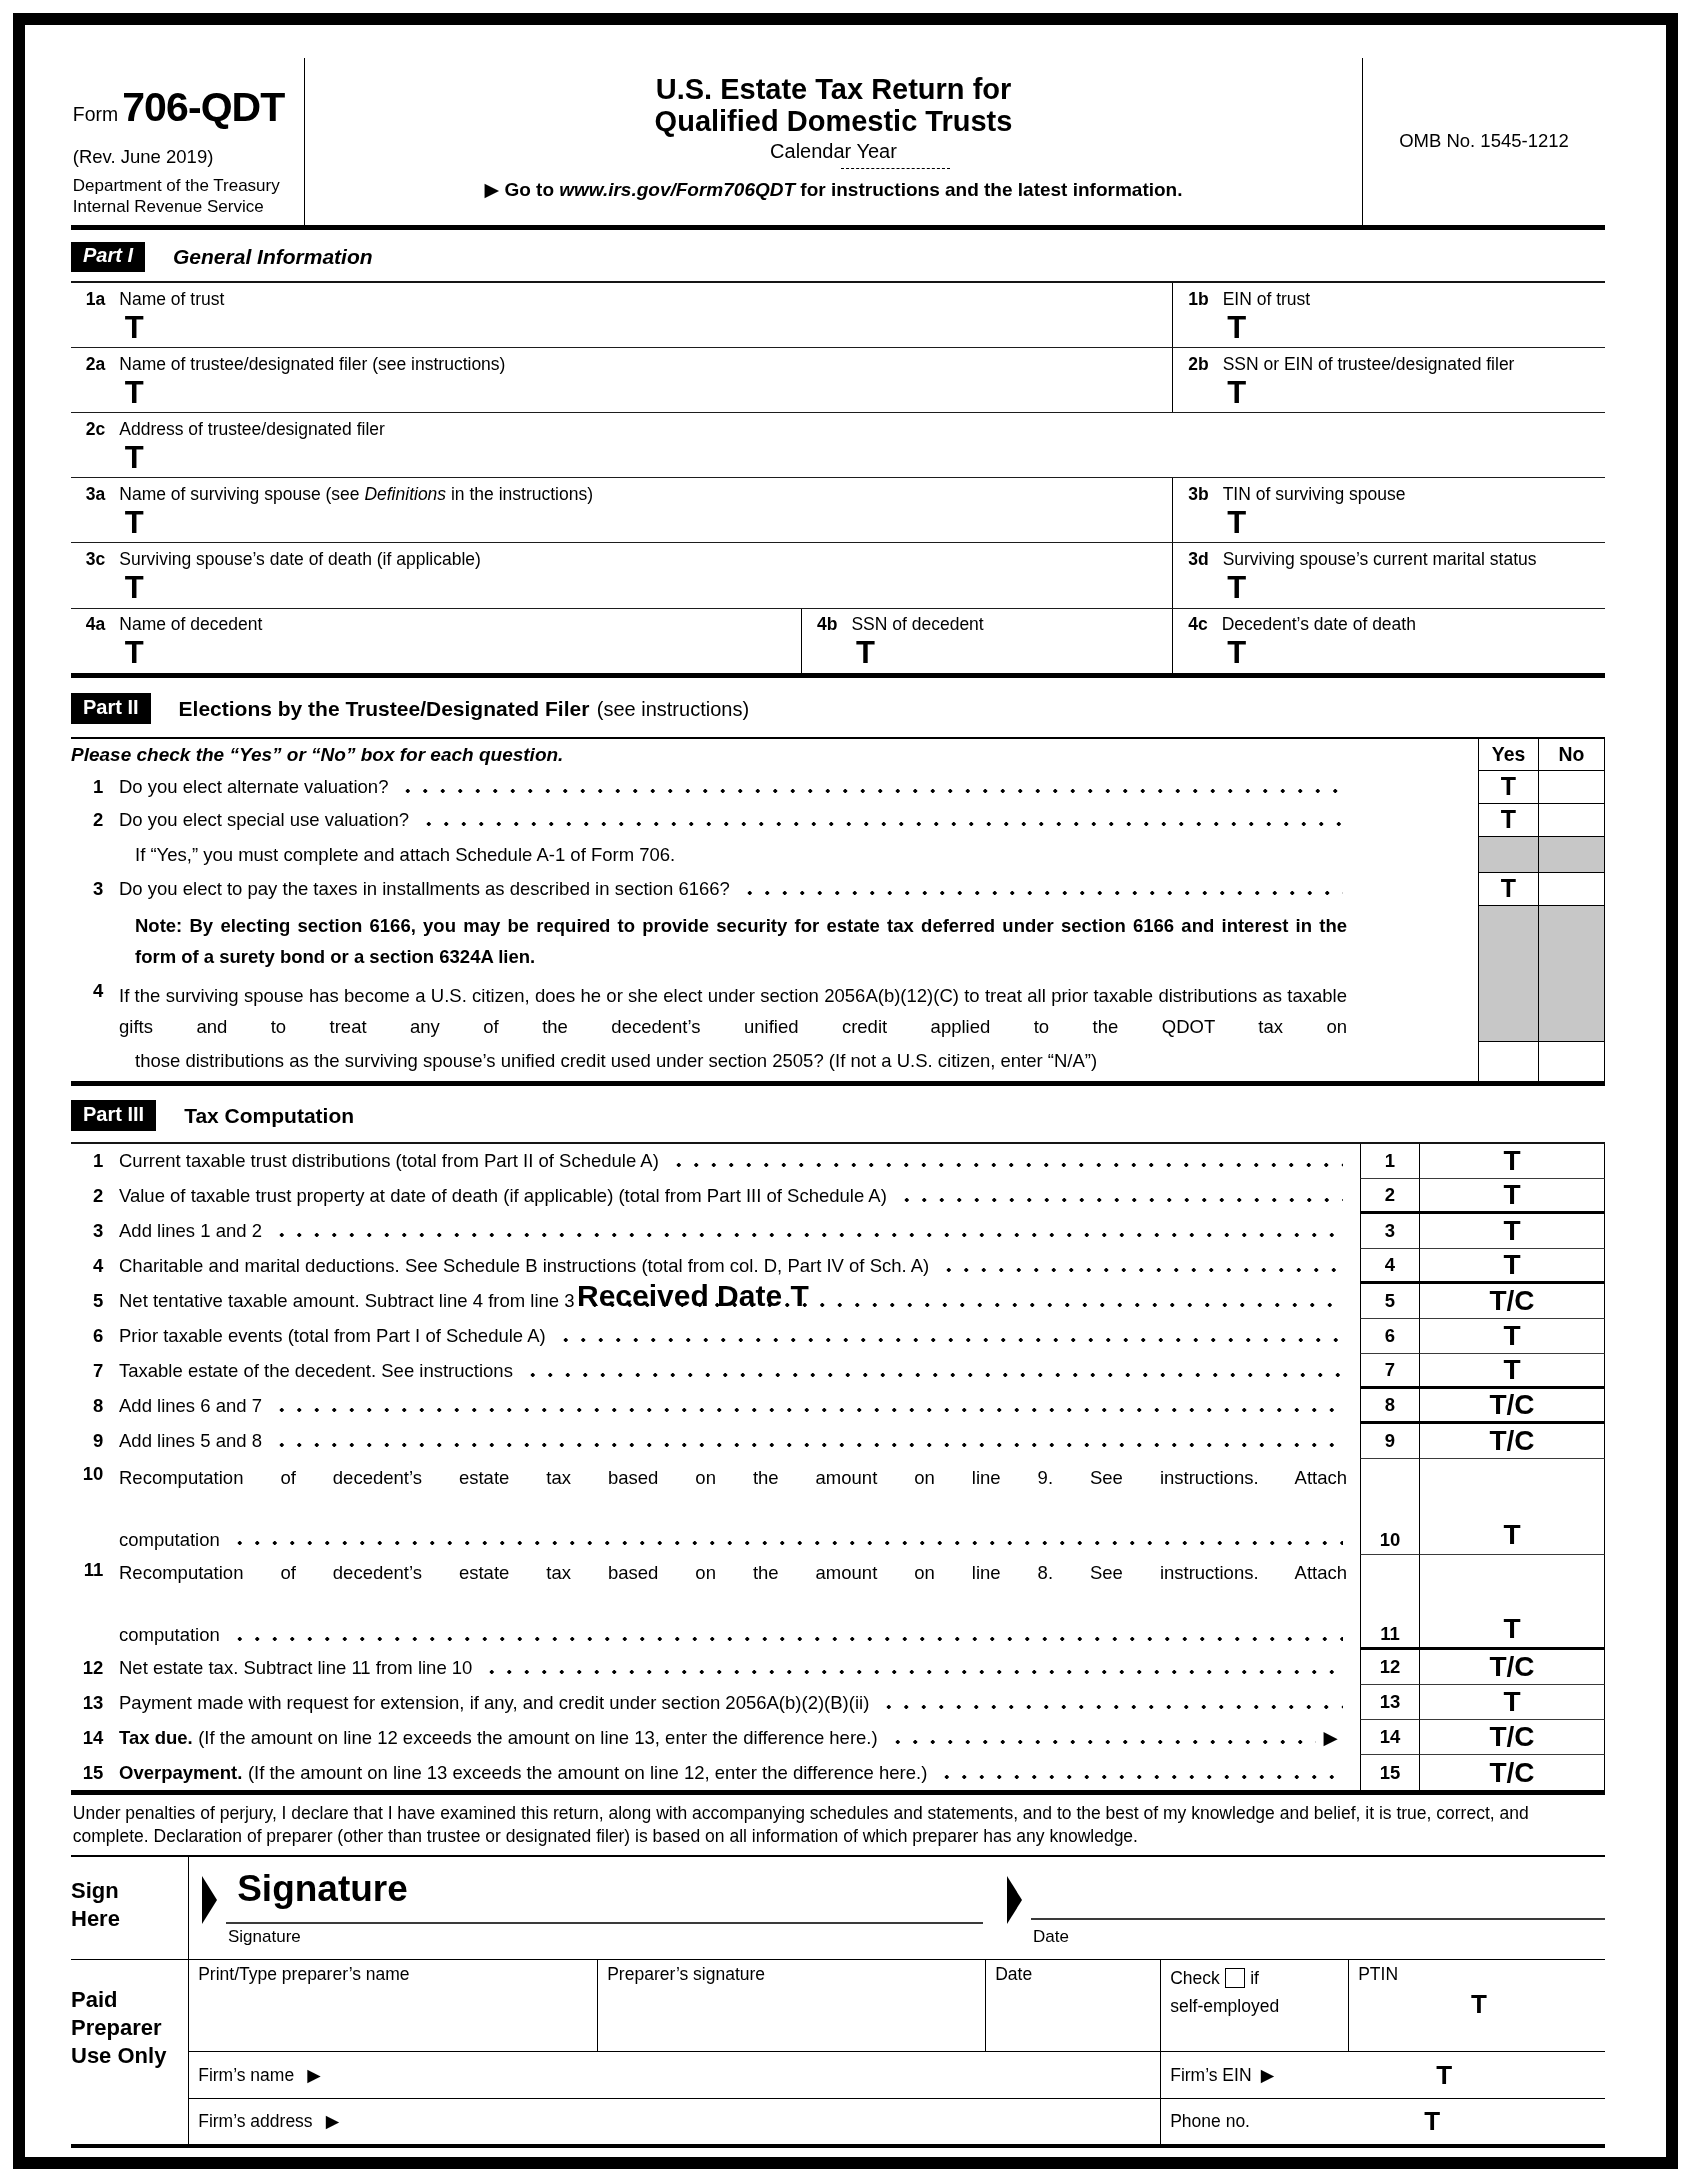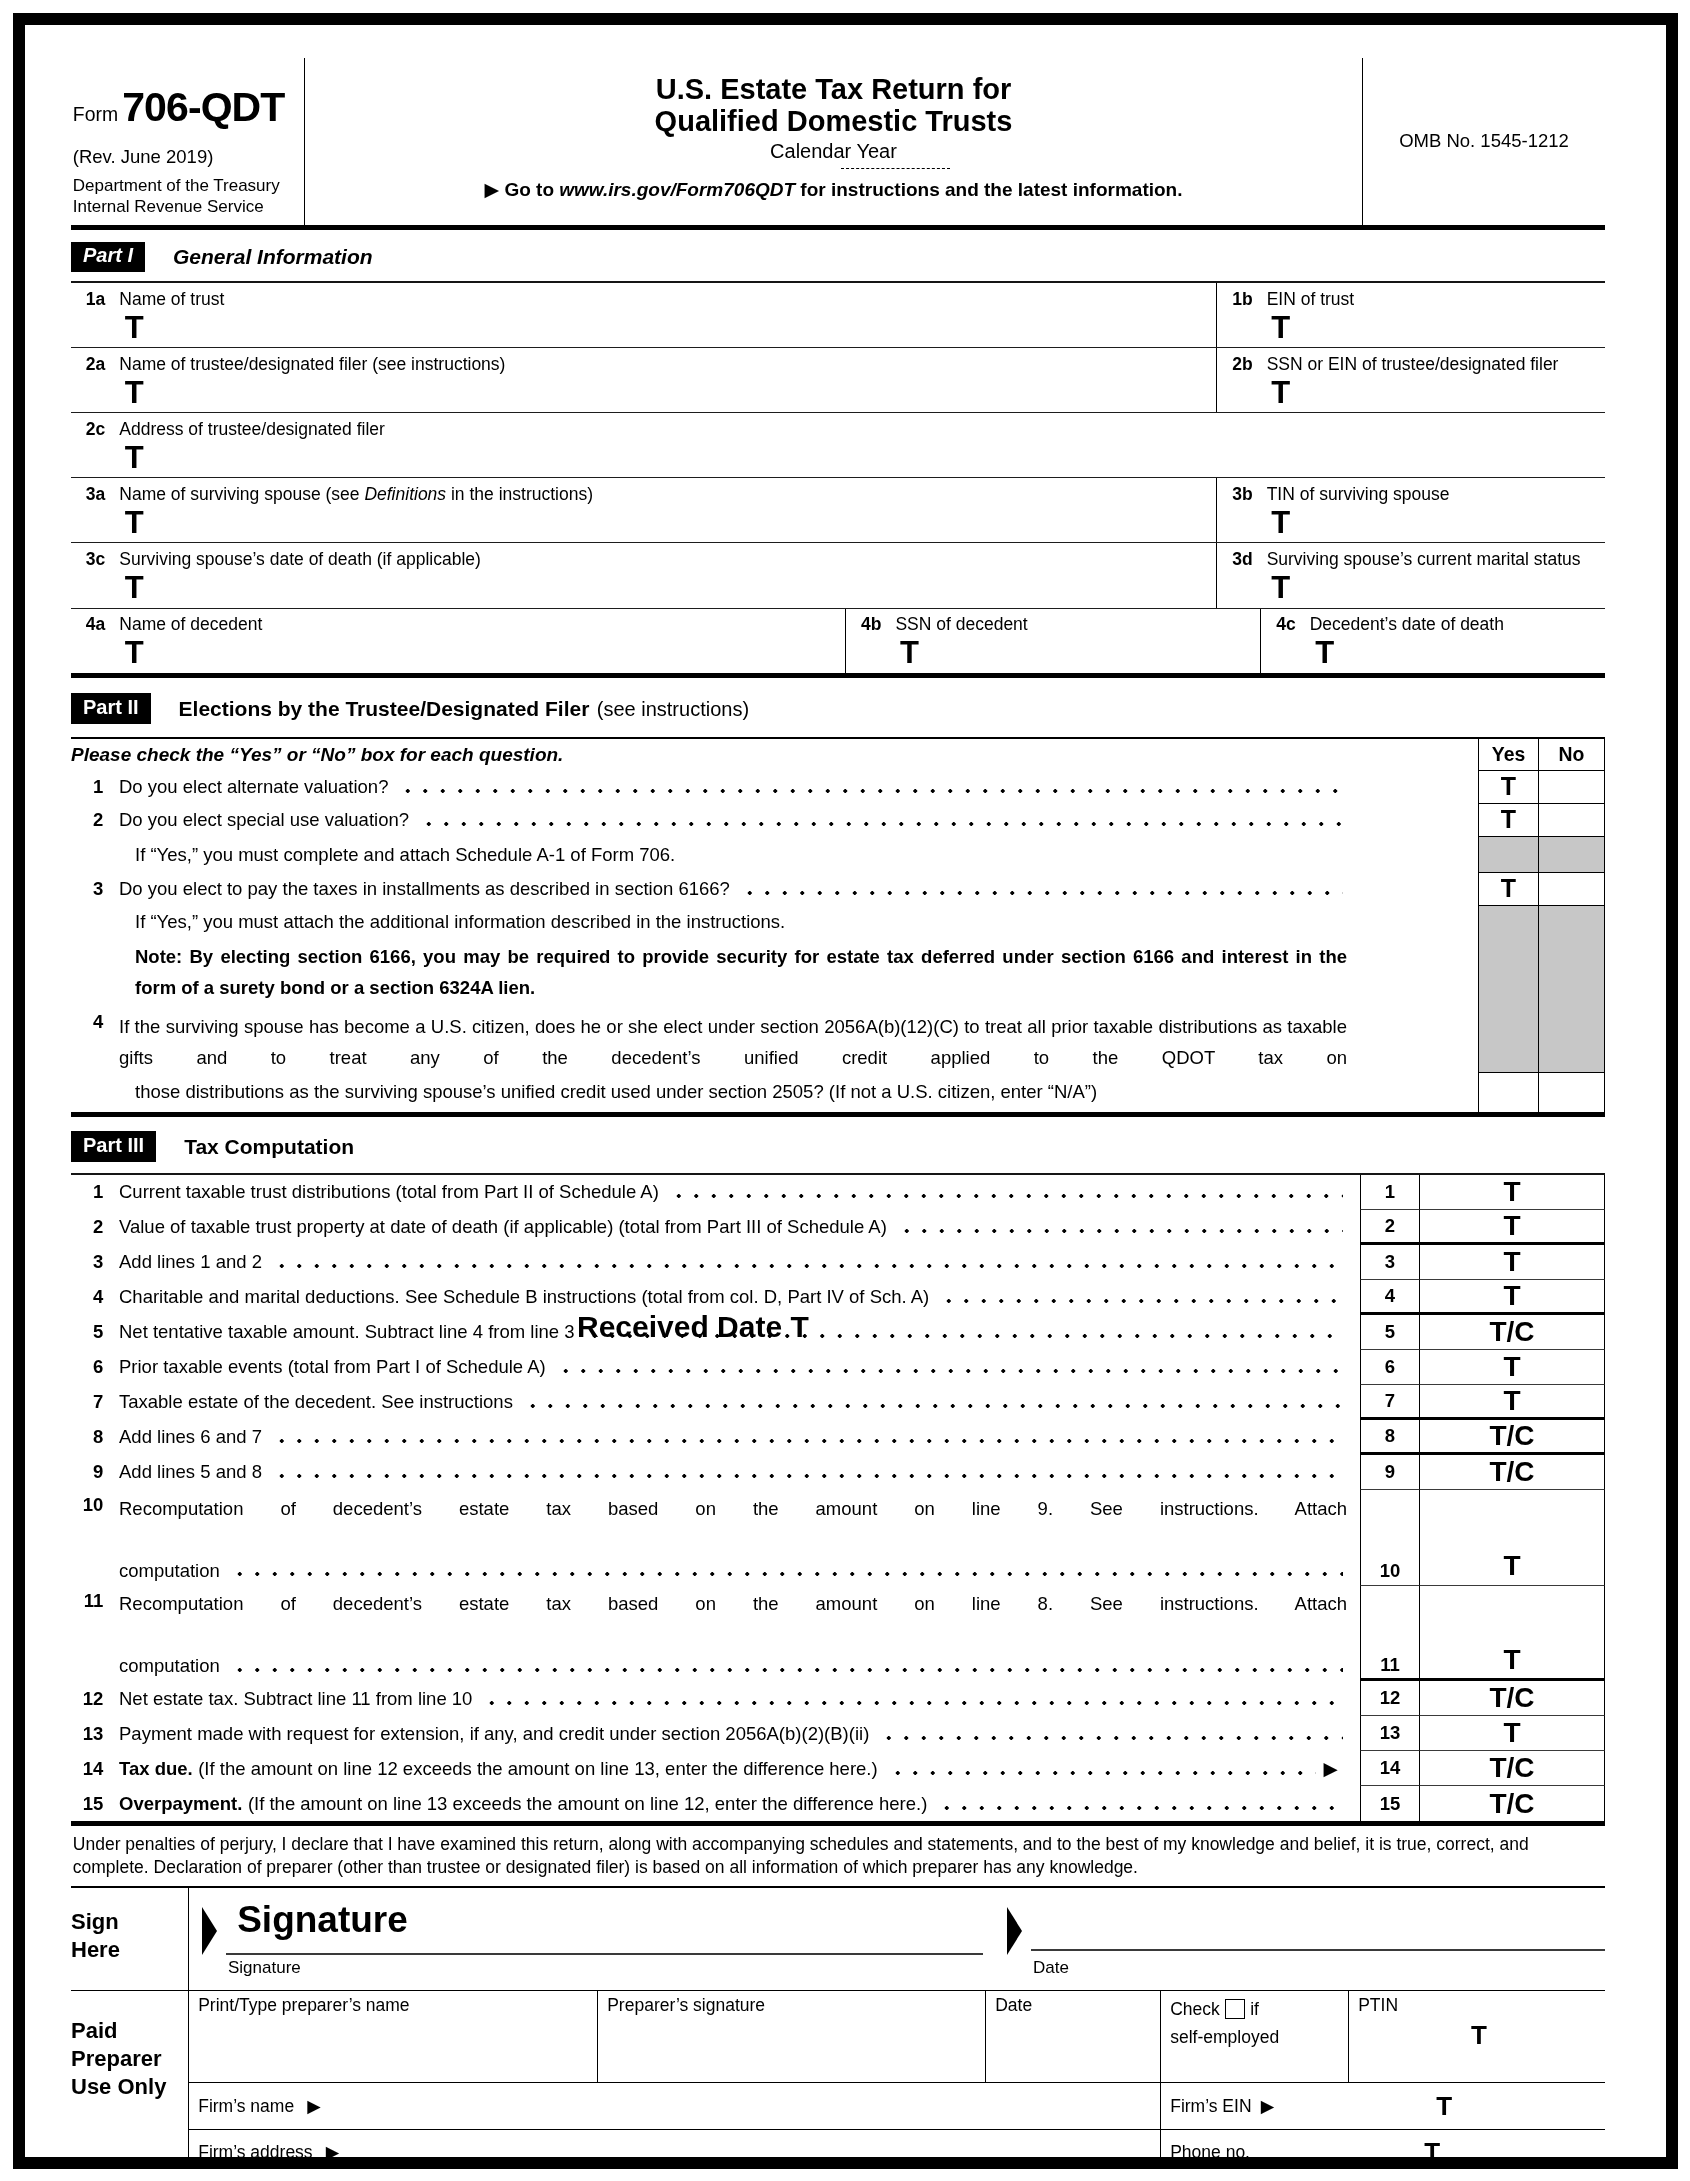--- a/index.html
+++ b/index.html
@@ -25,21 +25,21 @@
   .hdr-right { width:242px; display:flex; align-items:center; justify-content:center; font-size:18.5px; }
 
   
   .pbar { display:flex; align-items:center; gap:28px; }
   .pbadge { background:#000; color:#fff; font-weight:bold; font-size:20px; padding:2.8px 12px 4.6px 12px; }
   .ptitle { font-weight:bold; font-size:21px; }
   .ptitle-suffix { font-weight:normal; font-size:20px; margin-left:7.4px; }
 
   
   .t1 { margin-top:9.2px; border-top:2.8px solid #151515; border-bottom:5.5px solid #000; }
-  .p1row { display:flex; align-items:flex-end; border-bottom:1.8px solid #1d1d1d;gap:44px; }
+  .p1row { display:flex; align-items:flex-end; border-bottom:1.8px solid #1d1d1d; }
   .p1row.lastrow { border-bottom:none; }
   .p1cell { min-height:59px; padding:5.5px 7.4px 3.7px 14.8px; }
   .p1cell .lbl-line { font-size:17.5px; }
   .fnum { font-weight:bold; }
   .flbl { margin-left:14px; }
   .fval { font-size:31px; font-weight:bold; line-height:33px; margin:0.9px 0 0 39px; }
   .w-main { width:71.8%; }
   .w-side { flex:1; border-left:1.8px solid #000; }
   .w-full { width:100%; }
   .w-4a { width:47.6%; }
@@ -271,21 +271,20 @@
       <div class="q2text">
               <span class="qnum">3</span>
               <span>Do you elect to pay the taxes in installments as described in section 6166?</span>
               <span class="leader"></span>
             </div>
       <div class="ycell bb ansT">T</div>
       <div class="ncell bb"></div>
     </div>
     <div class="r2">
       <div class="q2block">
-        <div class="p2p">If “Yes,” you must attach the additional information described in the instructions.</div>
         <div class="p2p p2note">Note: By electing section 6166, you may be required to provide security for estate tax deferred under section 6166 and interest in the form of a surety bond or a section 6324A lien.</div>
         <div class="q4row">
                 <span class="qnum">4</span>
                 <span class="jl">If the surviving spouse has become a U.S. citizen, does he or she elect under section 2056A(b)(12)(C) to treat all prior taxable distributions as taxable gifts and to treat any of the decedent’s unified credit applied to the QDOT tax on</span>
               </div>
       </div>
       <div class="ycell bb grey"></div>
       <div class="ncell bb grey"></div>
     </div>
     <div class="r2 rh-last">

